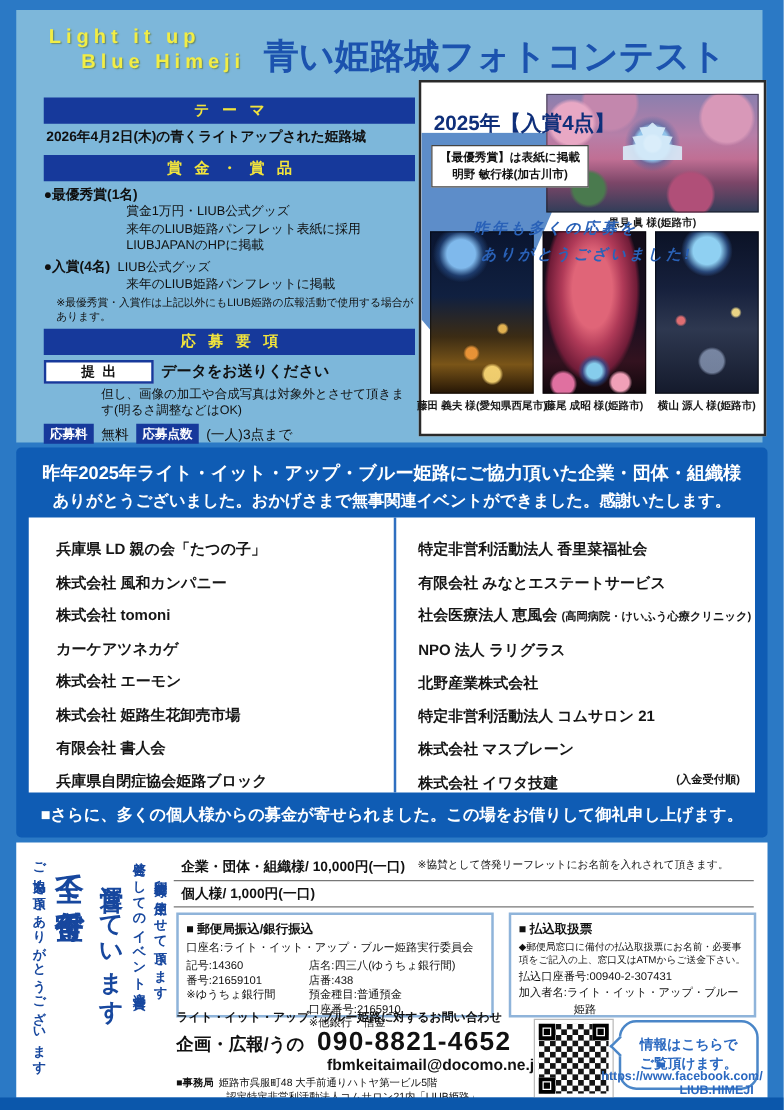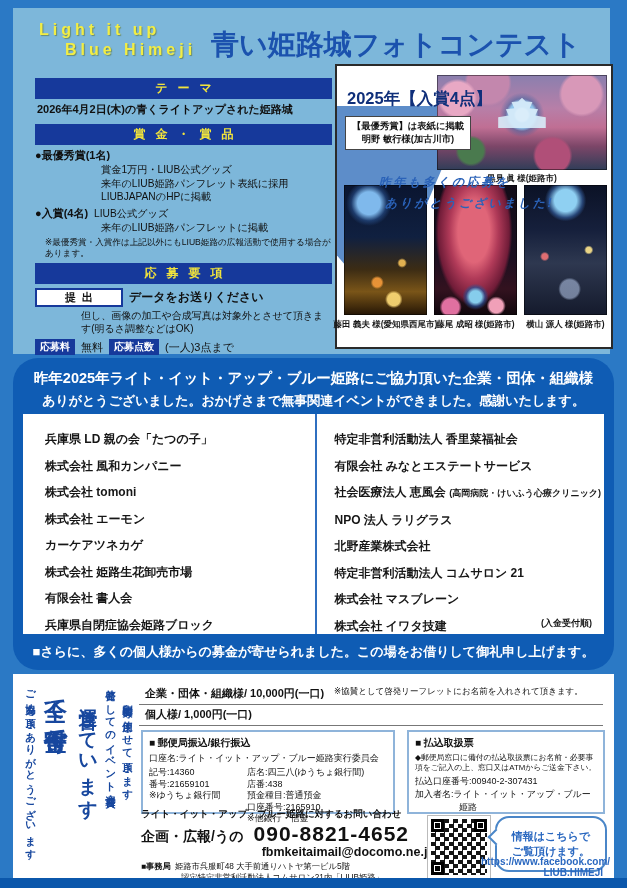--- a/index.html
+++ b/index.html
@@ -75,21 +75,21 @@
     radial-gradient(circle at 75% 93%, #f0a0b8 0 5%, transparent 7%),
     linear-gradient(180deg,#120c18 0%,#1a0f20 55%,#33121f 80%,#10070c 100%);}
   .ph3{background:
     radial-gradient(circle at 50% 12%, #8fd0f2 0 9%, rgba(50,90,150,.7) 14%, transparent 17%),
     radial-gradient(circle at 25% 55%, rgba(255,120,120,.85) 0 3%, transparent 5%),
     radial-gradient(circle at 78% 50%, rgba(255,230,140,.9) 0 3%, transparent 5%),
     radial-gradient(circle at 55% 80%, rgba(200,220,255,.5) 0 8%, transparent 10%),
     linear-gradient(180deg,#0b1226 0%,#16203c 35%,#2e3850 60%,#141a2c 100%);}
 
   
-  .mid{position:absolute;left:13px;top:358px;width:601px;height:312px;background:#0f5cb4;border-radius:25px;}
+  .mid{position:absolute;left:13px;top:358px;width:601px;height:312px;background:#0f5cb4;border-radius:4px;}
   .mh1{padding-top:11px;text-align:center;color:#fff;font-weight:bold;font-size:14.5px;white-space:nowrap;}
   .mh2{text-align:center;color:#fff;font-weight:bold;font-size:13px;margin-top:4px;white-space:nowrap;}
   .sponsor-box{position:absolute;left:10px;right:10px;top:56px;height:220px;background:#fff;display:flex;}
   .col{list-style:none;margin:0;padding:12px 0 0 22px;flex:1;font-size:12px;font-weight:bold;color:#161616;}
   .col li{line-height:26.5px;white-space:nowrap;}
   .colR{border-left:2px solid #2f6fc0;position:relative;padding-left:18px;}
   .small-note{font-size:9px;}
   .order-note{position:absolute;right:12px;bottom:4px;font-size:9px;font-weight:bold;color:#161616;}
   .mid-foot{position:absolute;left:0;right:0;bottom:9px;text-align:center;color:#fff;font-weight:bold;font-size:13px;white-space:nowrap;}
 
@@ -223,22 +223,22 @@
   </section>
 
   <section class="mid">
     <div class="mh1">昨年2025年ライト・イット・アップ・ブルー姫路にご協力頂いた企業・団体・組織様</div>
     <div class="mh2">ありがとうございました。おかげさまで無事関連イベントができました。感謝いたします。</div>
     <div class="sponsor-box">
       <ul class="col colL">
         <li>兵庫県 LD 親の会「たつの子」</li>
         <li>株式会社 風和カンパニー</li>
         <li>株式会社 tomoni</li>
+        <li>カーケアツネカゲ</li>
         <li>株式会社 エーモン</li>
-        <li>カーケアツネカゲ</li>
         <li>株式会社 姫路生花卸売市場</li>
         <li>有限会社 書人会</li>
         <li>兵庫県自閉症協会姫路ブロック</li>
       </ul>
       <ul class="col colR">
         <li>特定非営利活動法人 香里菜福祉会</li>
         <li>有限会社 みなとエステートサービス</li>
         <li><span>社会医療法人 恵風会</span> <span class="small-note">(高岡病院・けいふう心療クリニック)</span></li>
         <li>NPO 法人 ラリグラス</li>
         <li>北野産業株式会社</li>

